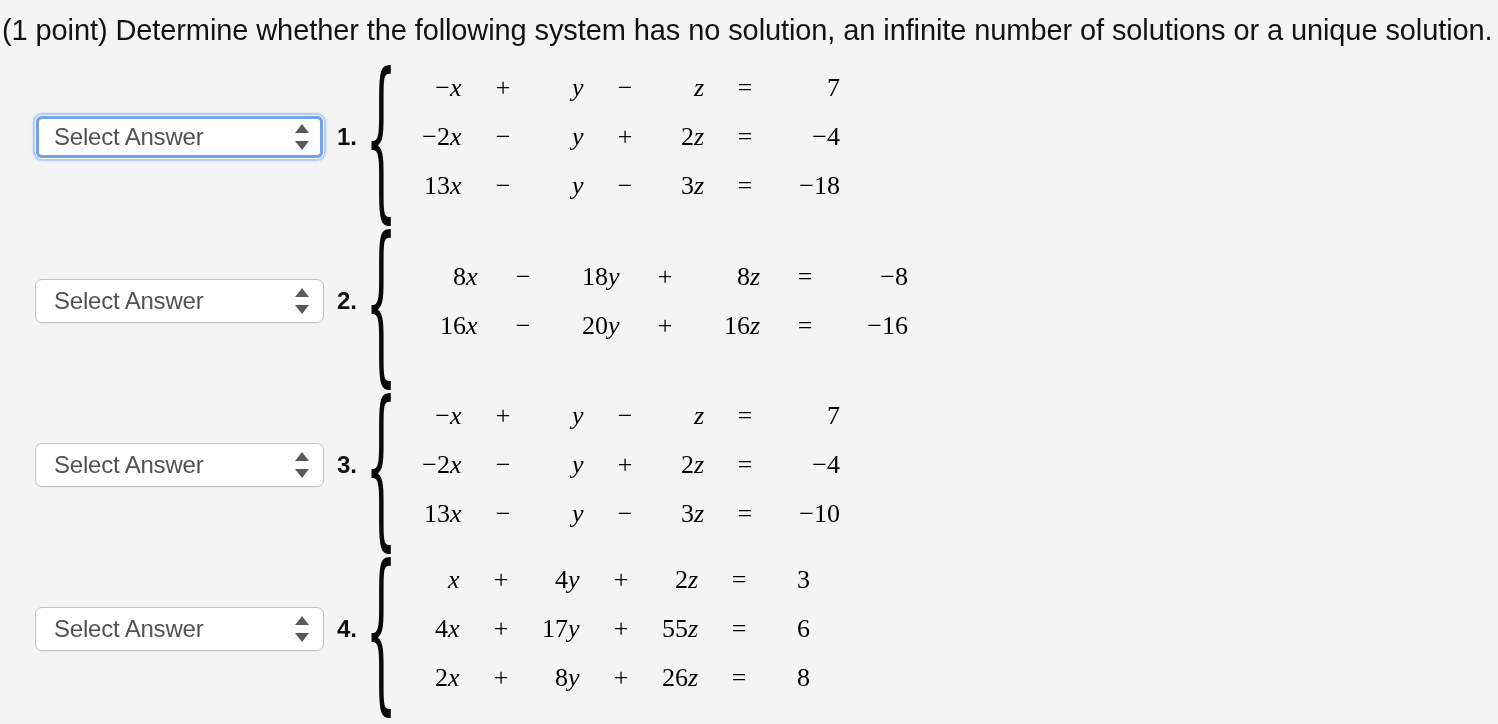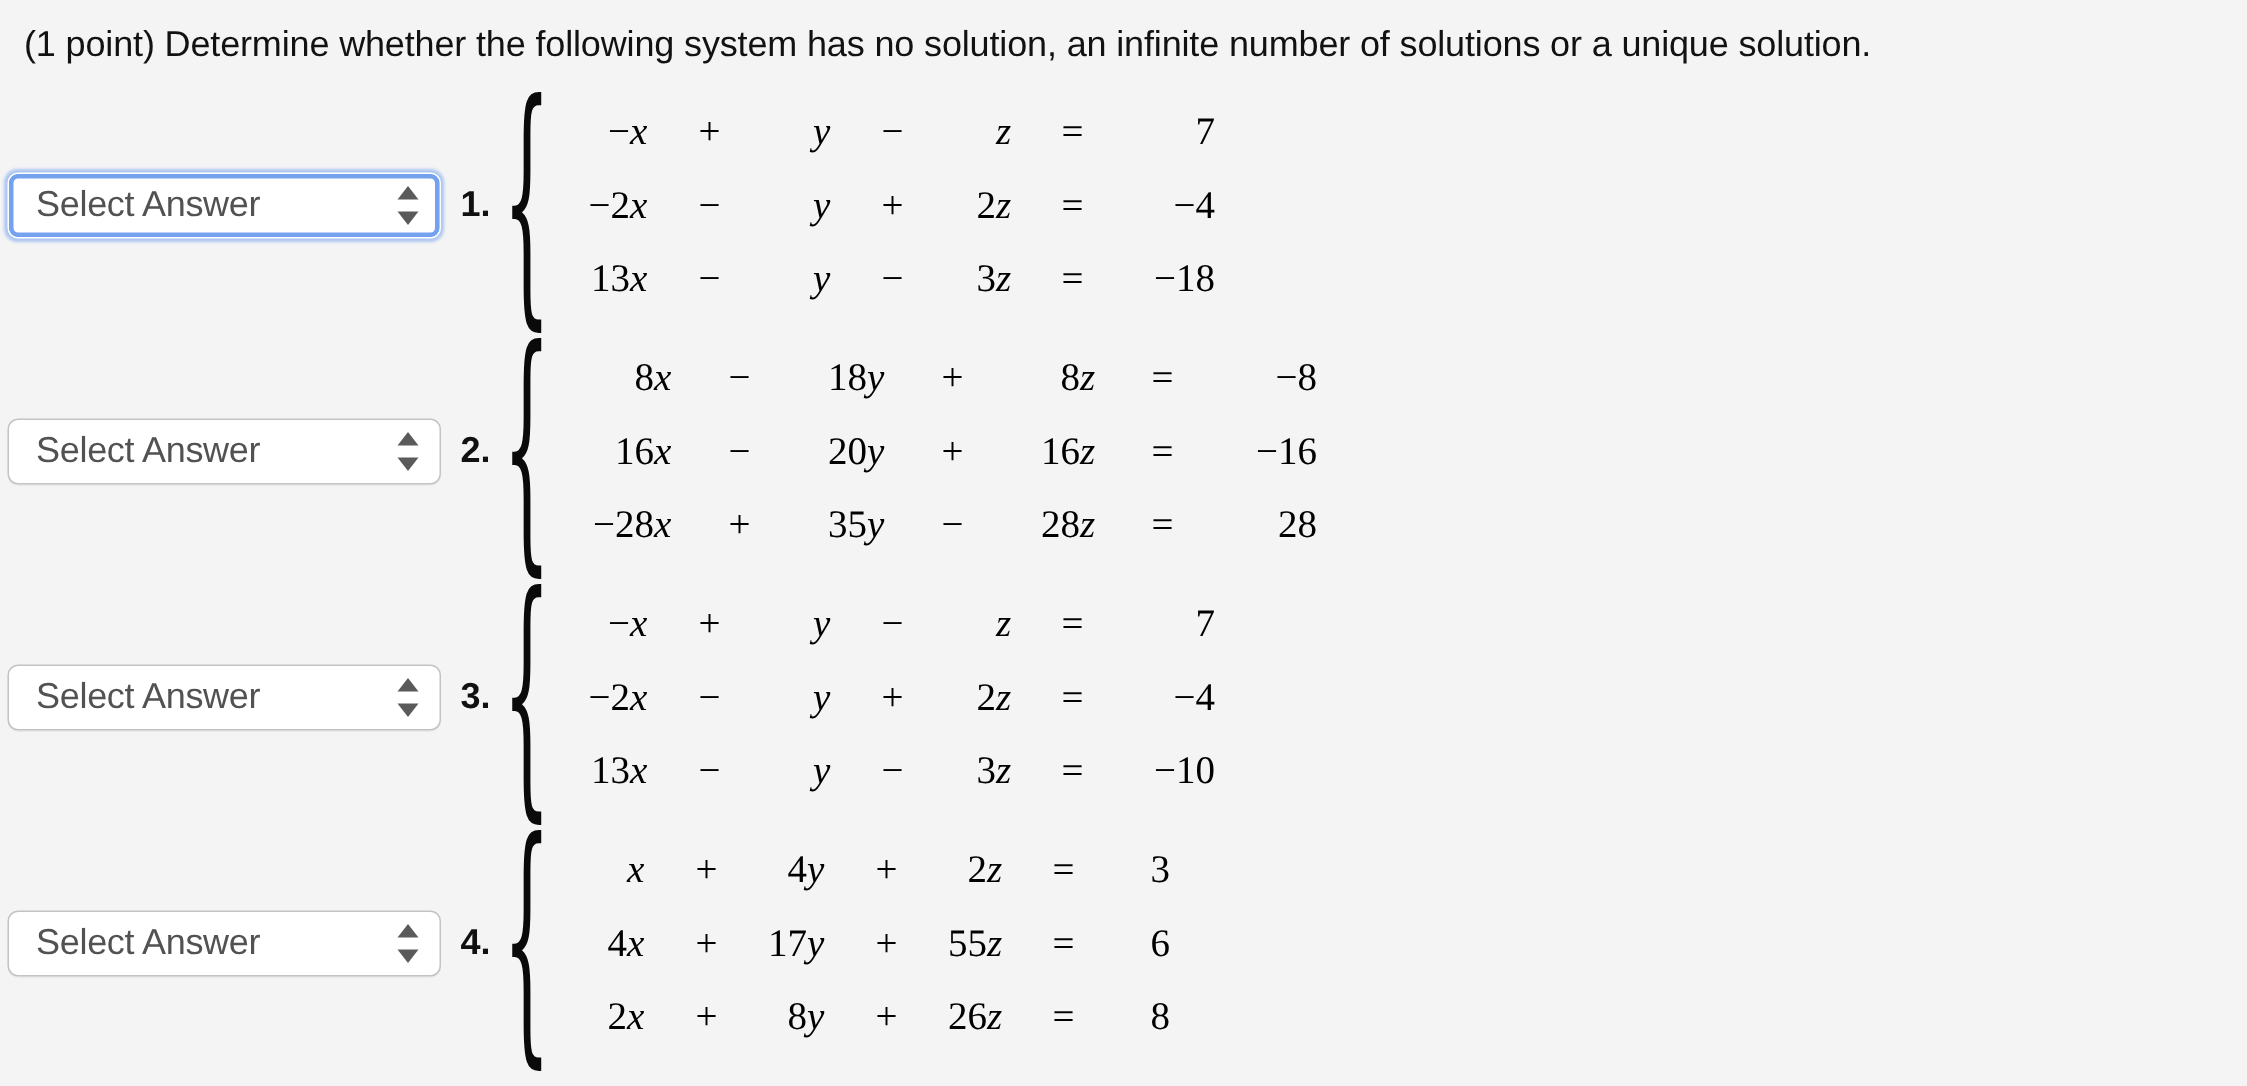--- a/index.html
+++ b/index.html
@@ -12,23 +12,23 @@
     height: 724px;
     font-family: "Liberation Sans", sans-serif;
     color: #000;
     overflow: hidden;
     position: relative;
   }
 
   
   #prompt-text {
     position: absolute;
-    left: 16px;
+    left: 2px;
     top: 16px;
-    font-size: 24px;
+    font-size: 29px;
     line-height: 28px;
     white-space: nowrap;
     letter-spacing: -0.1px;
     color: #121212;
   }
 
   
   .problem-row {
     position: absolute;
     left: 0;
@@ -42,20 +42,21 @@
   #problem-row-4 { top: 554px; }
 
   
   .select-wrap {
     width: 300px;
     display: flex;
     justify-content: flex-start;
     align-items: center;
     padding-left: 5px;
     box-sizing: border-box;
+    margin-left: 30px;
   }
   .answer-select {
     position: relative;
     box-sizing: border-box;
     width: 289px;
     height: 44px;
     background: #ffffff;
     border: 1px solid #c3c3c3;
     border-radius: 7px;
     display: flex;
@@ -255,32 +256,20 @@
         <td class="var">x</td>
         <td class="op">−</td>
         <td class="coef">20</td>
         <td class="var">y</td>
         <td class="op">+</td>
         <td class="coef">16</td>
         <td class="var">z</td>
         <td class="eq">=</td>
         <td class="rhs">−16</td>
       </tr>
-      <tr>
-        <td class="coef">−28</td>
-        <td class="var">x</td>
-        <td class="op">+</td>
-        <td class="coef">35</td>
-        <td class="var">y</td>
-        <td class="op">−</td>
-        <td class="coef">28</td>
-        <td class="var">z</td>
-        <td class="eq">=</td>
-        <td class="rhs">28</td>
-      </tr>
     </tbody>
       </table>
   </div>
 </div>
 
 <div class="problem-row" id="problem-row-3">
   <div class="select-wrap">
     <div class="answer-select">
       <span class="select-label">Select Answer</span>
       <span class="stepper-icon">

